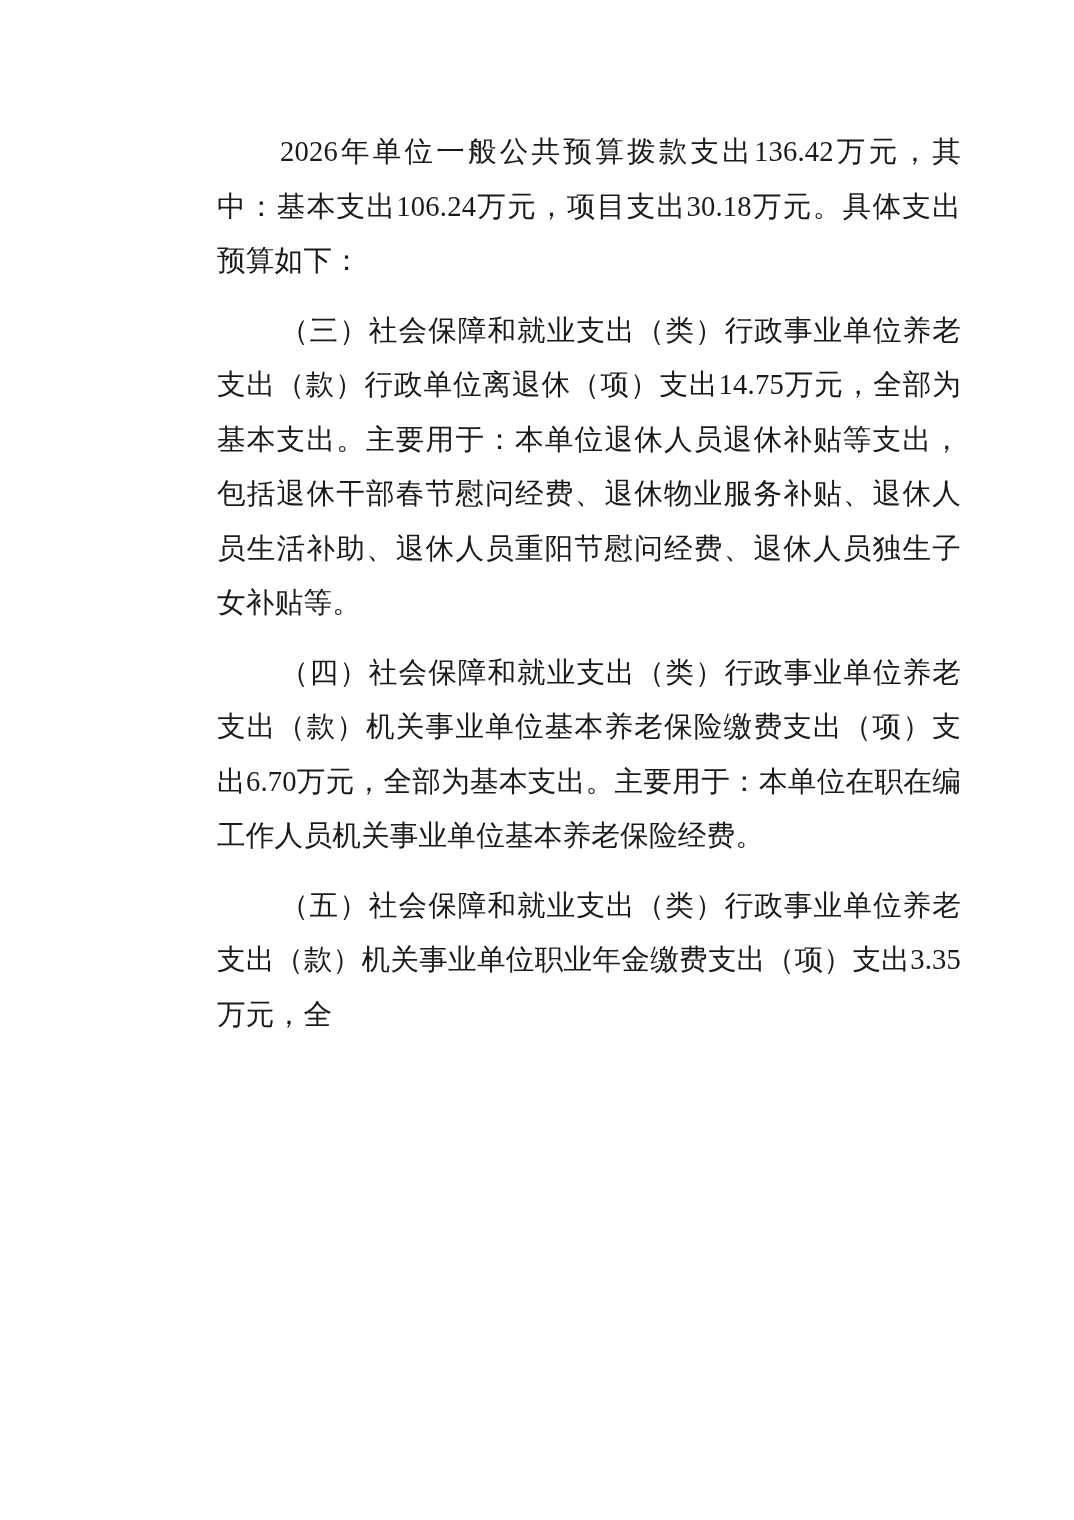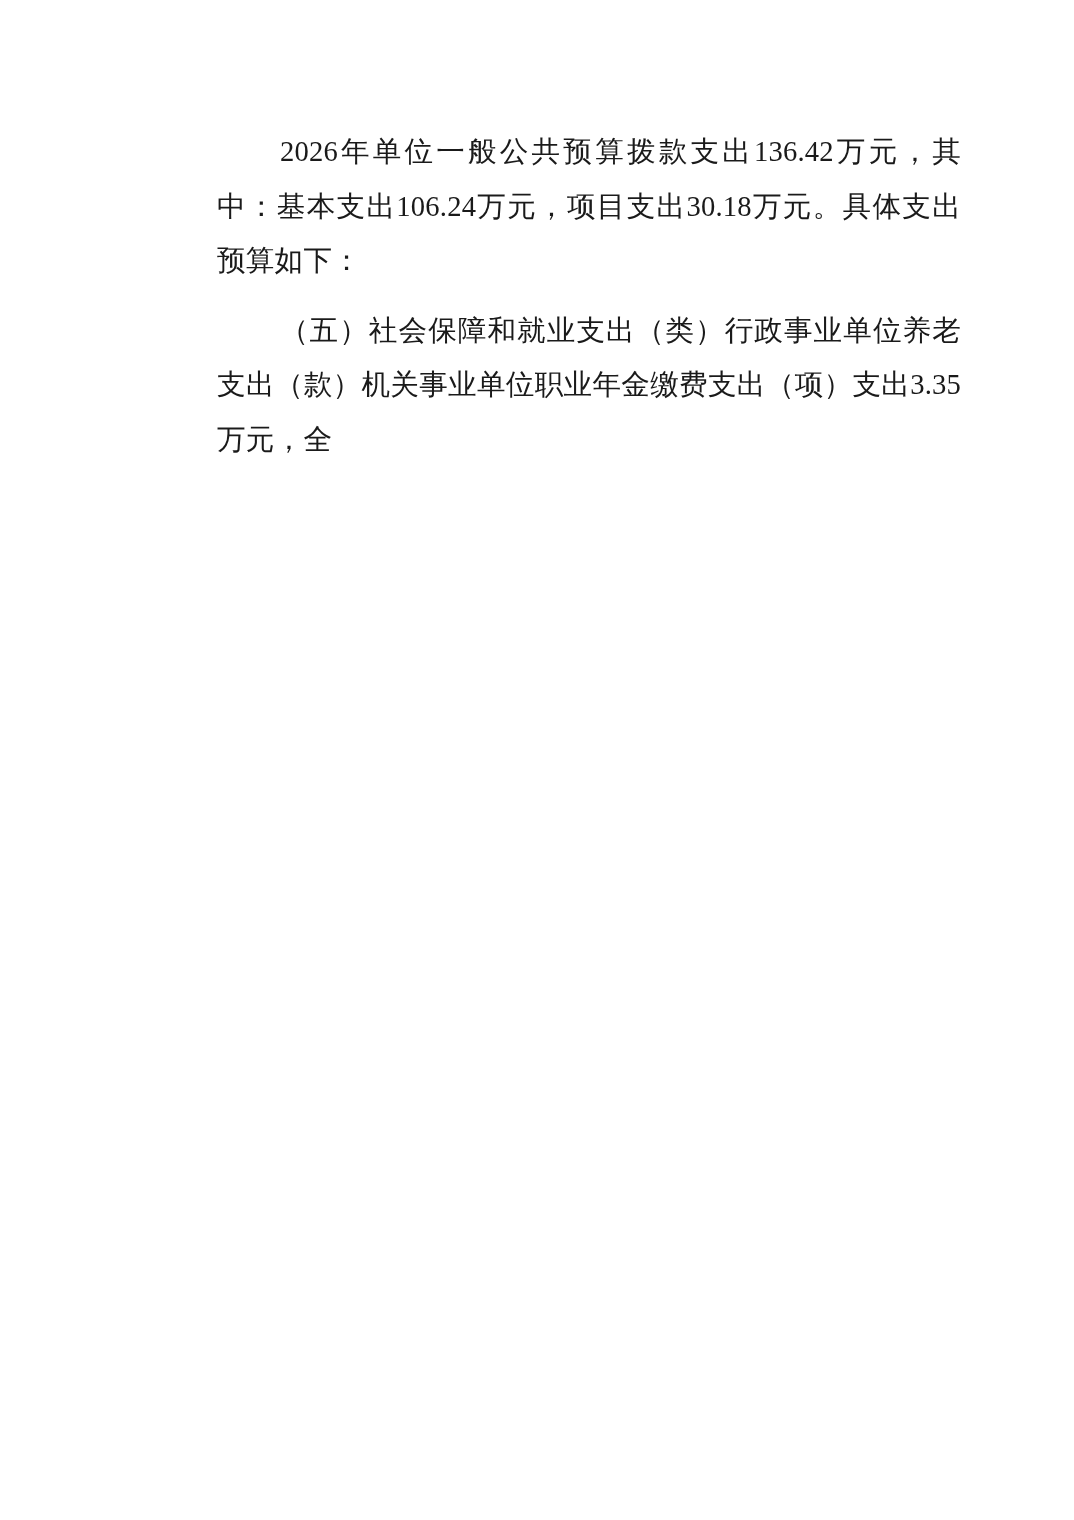--- a/index.html
+++ b/index.html
@@ -39,16 +39,18 @@
     letter-spacing: 2px;
     color: #111111;
   }
 </style>
 </head>
 <body>
 
 <div class="page">
   <div class="doc-body">
     <p class="para">2026年单位一般公共预算拨款支出136.42万元，其中：基本支出106.24万元，项目支出30.18万元。具体支出预算如下：</p>
+    <p class="para">（三）社会保障和就业支出（类）行政事业单位养老支出（款）行政单位离退休（项）支出14.75万元，全部为基本支出。主要用于：本单位退休人员退休补贴等支出，包括退休干部春节慰问经费、退休物业服务补贴、退休人员生活补助、退休人员重阳节慰问经费、退休人员独生子女补贴等。</p>
+    <p class="para">（四）社会保障和就业支出（类）行政事业单位养老支出（款）机关事业单位基本养老保险缴费支出（项）支出6.70万元，全部为基本支出。主要用于：本单位在职在编工作人员机关事业单位基本养老保险经费。</p>
     <p class="para">（五）社会保障和就业支出（类）行政事业单位养老支出（款）机关事业单位职业年金缴费支出（项）支出3.35万元，全</p>
   </div>
   <div class="page-footer">- 4 -</div>
 </div>
 
 </body></html>

